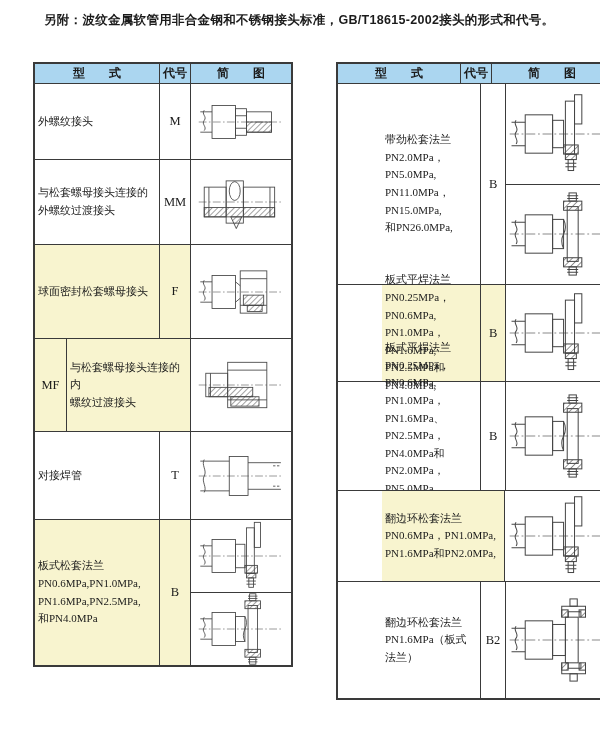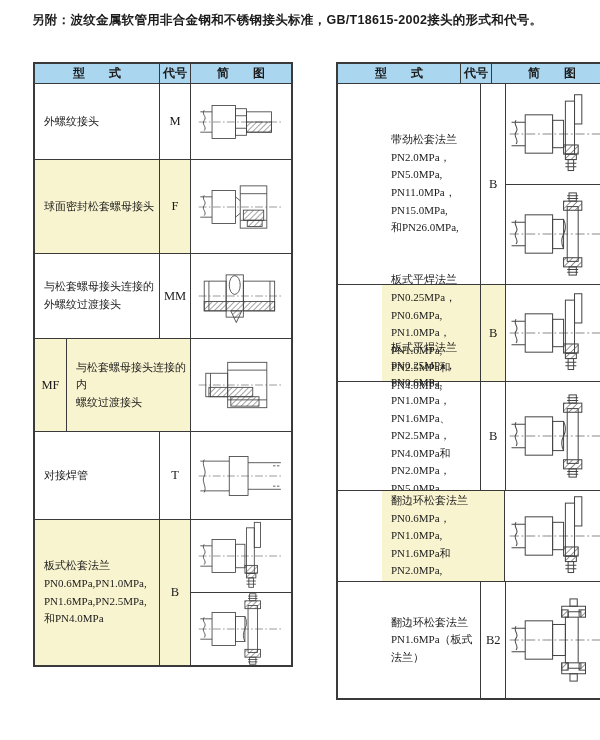--- a/index.html
+++ b/index.html
@@ -8,40 +8,40 @@
     --border:#3a3a3a;
     --text:#1b1b1b;
     --line:#454545;
   }
   html,body{margin:0;padding:0;}
   body{
     width:600px;height:740px;position:relative;background:#ffffff;
     font-family:"Liberation Sans", sans-serif;color:var(--text);
   }
   .title{
-    position:absolute;left:32px;top:12px;width:540px;
+    position:absolute;left:44px;top:12px;width:540px;
     font-size:12.5px;font-weight:bold;letter-spacing:.3px;
   }
   .tables{position:absolute;left:33px;top:62px;display:flex;align-items:flex-start;gap:40px;}
   .tbl{display:flex;flex-direction:column;border:2px solid var(--border);box-sizing:border-box;background:#fff;}
   .tbl-left{width:260px;margin-right:3px;}
   .tbl-right{width:278px;}
   .row{display:flex;box-sizing:border-box;align-items:stretch;}
   .row + .row{border-top:1px solid var(--border);}
   .hrow{height:19px;background:var(--header-bg);}
   .cell{box-sizing:border-box;}
   .cell + .cell{border-left:1px solid var(--border);}
   .hc{display:flex;align-items:center;justify-content:center;font-size:12px;font-weight:bold;}
   .hc-type{width:124px;}
   .tbl-right .hc-type{width:122px;}
   .hc-code{width:31px;}
   .hc-diag{flex:1;}
   .c-type{
     width:124px;display:flex;align-items:center;text-align:left;
-    padding:4px 3px 4px 9px;font-size:11px;line-height:1.6;
+    padding:4px 3px 4px 3px;font-size:11px;line-height:1.6;
     white-space:pre-line;font-family:"Liberation Serif", serif;
   }
   .tbl-right .c-type{width:122px;margin-left:44px;}
   .c-code{
     width:31px;display:flex;align-items:center;justify-content:center;
     font-family:"Liberation Serif", serif;font-size:12.5px;
   }
   .c-diag{flex:1;display:flex;flex-direction:column;background:#fff;}
   .dsub{flex:1;display:flex;align-items:center;justify-content:center;overflow:hidden;}
   .dsub + .dsub{border-top:1px solid var(--border);}
@@ -192,40 +192,40 @@
       <div class="cell c-code">M</div>
       <div class="cell c-diag">
         <div class="dsub">
             <svg class="diag" viewBox="0 0 110 92">
               <use href="#sym-male-thread-fitting"></use>
             </svg>
           </div>
       </div>
     </div>
 
-    <div class="row hl" style="height:94px">
-      <div class="cell c-type">球面密封松套螺母接头</div>
-      <div class="cell c-code">F</div>
-      <div class="cell c-diag">
-        <div class="dsub">
-            <svg class="diag" viewBox="0 0 110 92">
-              <use href="#sym-loose-nut-fitting"></use>
-            </svg>
-          </div>
-      </div>
-    </div>
-
     <div class="row" style="height:85px">
       <div class="cell c-type">与松套螺母接头连接的
 外螺纹过渡接头</div>
       <div class="cell c-code">MM</div>
       <div class="cell c-diag">
         <div class="dsub">
             <svg class="diag" viewBox="0 0 110 92">
               <use href="#sym-double-male-adapter"></use>
+            </svg>
+          </div>
+      </div>
+    </div>
+
+    <div class="row hl" style="height:94px">
+      <div class="cell c-type">球面密封松套螺母接头</div>
+      <div class="cell c-code">F</div>
+      <div class="cell c-diag">
+        <div class="dsub">
+            <svg class="diag" viewBox="0 0 110 92">
+              <use href="#sym-loose-nut-fitting"></use>
             </svg>
           </div>
       </div>
     </div>
 
     <div class="row hl" style="height:93px">
       <div class="cell c-code">MF</div>
       <div class="cell c-type">与松套螺母接头连接的内
 螺纹过渡接头</div>
       <div class="cell c-diag">

